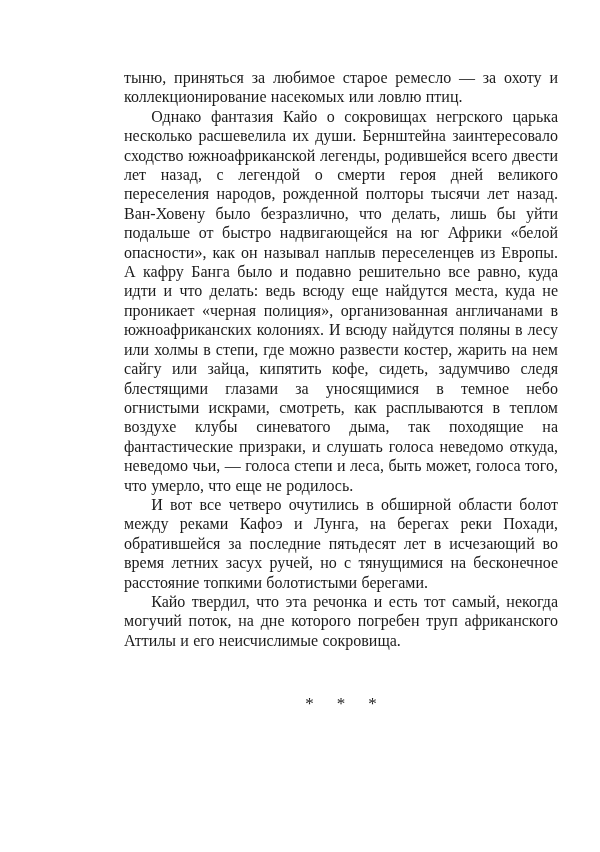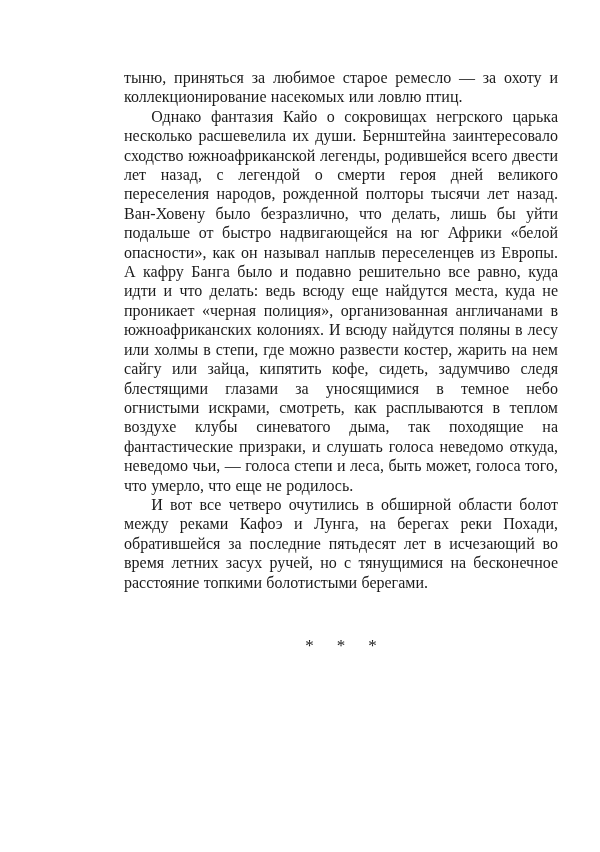--- a/index.html
+++ b/index.html
@@ -48,15 +48,16 @@
     }
   </style>
 </head>
 <body>
 
 <div class="page">
   <div class="text-block">
     <p class="para no-indent">тыню, приняться за любимое старое ремесло — за охоту и коллекционирование насекомых или ловлю птиц.</p>
     <p class="para">Однако фантазия Кайо о сокровищах негрского царька несколько расшевелила их души. Бернштейна заинтересовало сходство южноафриканской легенды, родившейся всего двести лет назад, с легендой о смерти героя дней великого переселения народов, рожденной полторы тысячи лет назад. Ван-Ховену было безразлично, что делать, лишь бы уйти подальше от быстро надвигающейся на юг Африки «белой опасности», как он называл наплыв переселенцев из Европы. А кафру Банга было и подавно решительно все равно, куда идти и что делать: ведь всюду еще найдутся места, куда не проникает «черная полиция», организованная англичанами в южноафриканских колониях. И всюду найдутся поляны в лесу или холмы в степи, где можно развести костер, жарить на нем сайгу или зайца, кипятить кофе, сидеть, задумчиво следя блестящими глазами за уносящимися в темное небо огнистыми искрами, смотреть, как расплываются в теплом воздухе клубы синеватого дыма, так походящие на фантастические призраки, и слушать голоса неведомо откуда, неведомо чьи, — голоса степи и леса, быть может, голоса того, что умерло, что еще не родилось.</p>
     <p class="para">И вот все четверо очутились в обширной области болот между реками Кафоэ и Лунга, на берегах реки Похади, обратившейся за последние пятьдесят лет в исчезающий во время летних засух ручей, но с тянущимися на бесконечное расстояние топкими болотистыми берегами.</p>
+    <p class="para">Кайо твердил, что эта речонка и есть тот самый, некогда могучий поток, на дне которого погребен труп африканского Аттилы и его неисчислимые сокровища.</p>
     <div class="separator">* * *</div>
   </div>
 </div>
 
 </body></html>

